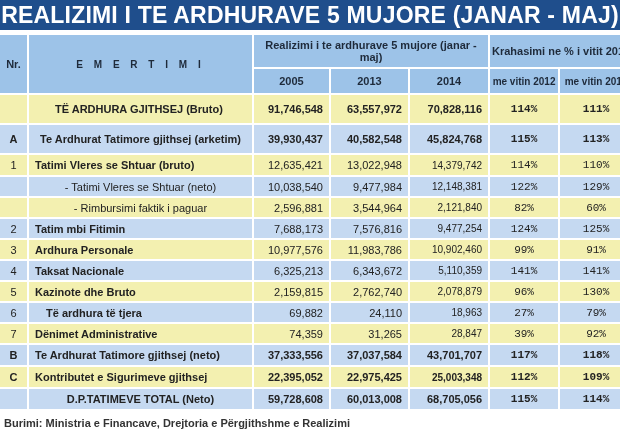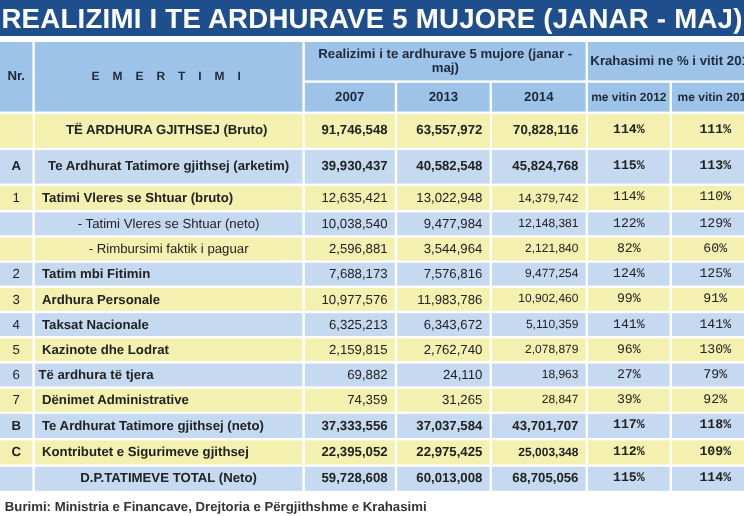--- a/index.html
+++ b/index.html
@@ -41,21 +41,21 @@
       <col style="width:72px">
   </colgroup>
   <tbody>
       <tr style="height:32px">
     <th class="hdr" rowspan="2">Nr.</th>
     <th class="hdr hdr-em" rowspan="2">E M E R T I M I</th>
     <th class="hdr" colspan="3">Realizimi i te ardhurave 5 mujore (janar - maj)</th>
     <th class="hdr" colspan="2">Krahasimi ne % i vitit 2014</th>
   </tr>
   <tr style="height:24px">
-    <th class="hdr">2007</th>
+    <th class="hdr">2005</th>
     <th class="hdr">2013</th>
     <th class="hdr">2014</th>
     <th class="hdr" style="font-size:10px">me vitin 2012</th>
     <th class="hdr" style="font-size:10px">me vitin 2013</th>
   </tr>
 
   <tr class="yellow b big" style="height:28px">
     <td class="yellow nr"></td>
     <td class="yellow left" style="padding-left:26px">TË ARDHURA GJITHSEJ (Bruto)</td>
     <td class="yellow num">91,746,548</td>
@@ -122,30 +122,30 @@
     <td class="blue nr">4</td>
     <td class="blue left b">Taksat Nacionale</td>
     <td class="blue num">6,325,213</td>
     <td class="blue num">6,343,672</td>
     <td class="blue num sm">5,110,359</td>
     <td class="blue pct">141%</td>
     <td class="blue pct">141%</td>
   </tr>
   <tr style="height:19px">
     <td class="yellow nr">5</td>
-    <td class="yellow left b">Kazinote dhe Lodrat</td>
+    <td class="yellow left b">Kazinote dhe Bruto</td>
     <td class="yellow num">2,159,815</td>
     <td class="yellow num">2,762,740</td>
     <td class="yellow num sm">2,078,879</td>
     <td class="yellow pct">96%</td>
     <td class="yellow pct">130%</td>
   </tr>
   <tr style="height:19px">
     <td class="blue nr">6</td>
-    <td class="blue left b" style="padding-left:3px">Të ardhura të tjera</td>
+    <td class="blue left b" style="padding-left:17px">Të ardhura të tjera</td>
     <td class="blue num">69,882</td>
     <td class="blue num">24,110</td>
     <td class="blue num sm">18,963</td>
     <td class="blue pct">27%</td>
     <td class="blue pct">79%</td>
   </tr>
   <tr style="height:19px">
     <td class="yellow nr">7</td>
     <td class="yellow left b">Dënimet Administrative</td>
     <td class="yellow num">74,359</td>
@@ -177,13 +177,13 @@
     <td class="blue center">D.P.TATIMEVE  TOTAL (Neto)</td>
     <td class="blue num">59,728,608</td>
     <td class="blue num">60,013,008</td>
     <td class="blue num">68,705,056</td>
     <td class="blue pct">115%</td>
     <td class="blue pct">114%</td>
   </tr>
 </tbody>
   </table>
 
-<div class="source">Burimi: Ministria e Financave, Drejtoria e Përgjithshme e Krahasimi</div>
+<div class="source">Burimi: Ministria e Financave, Drejtoria e Përgjithshme e Realizimi</div>
 
 </body></html>

